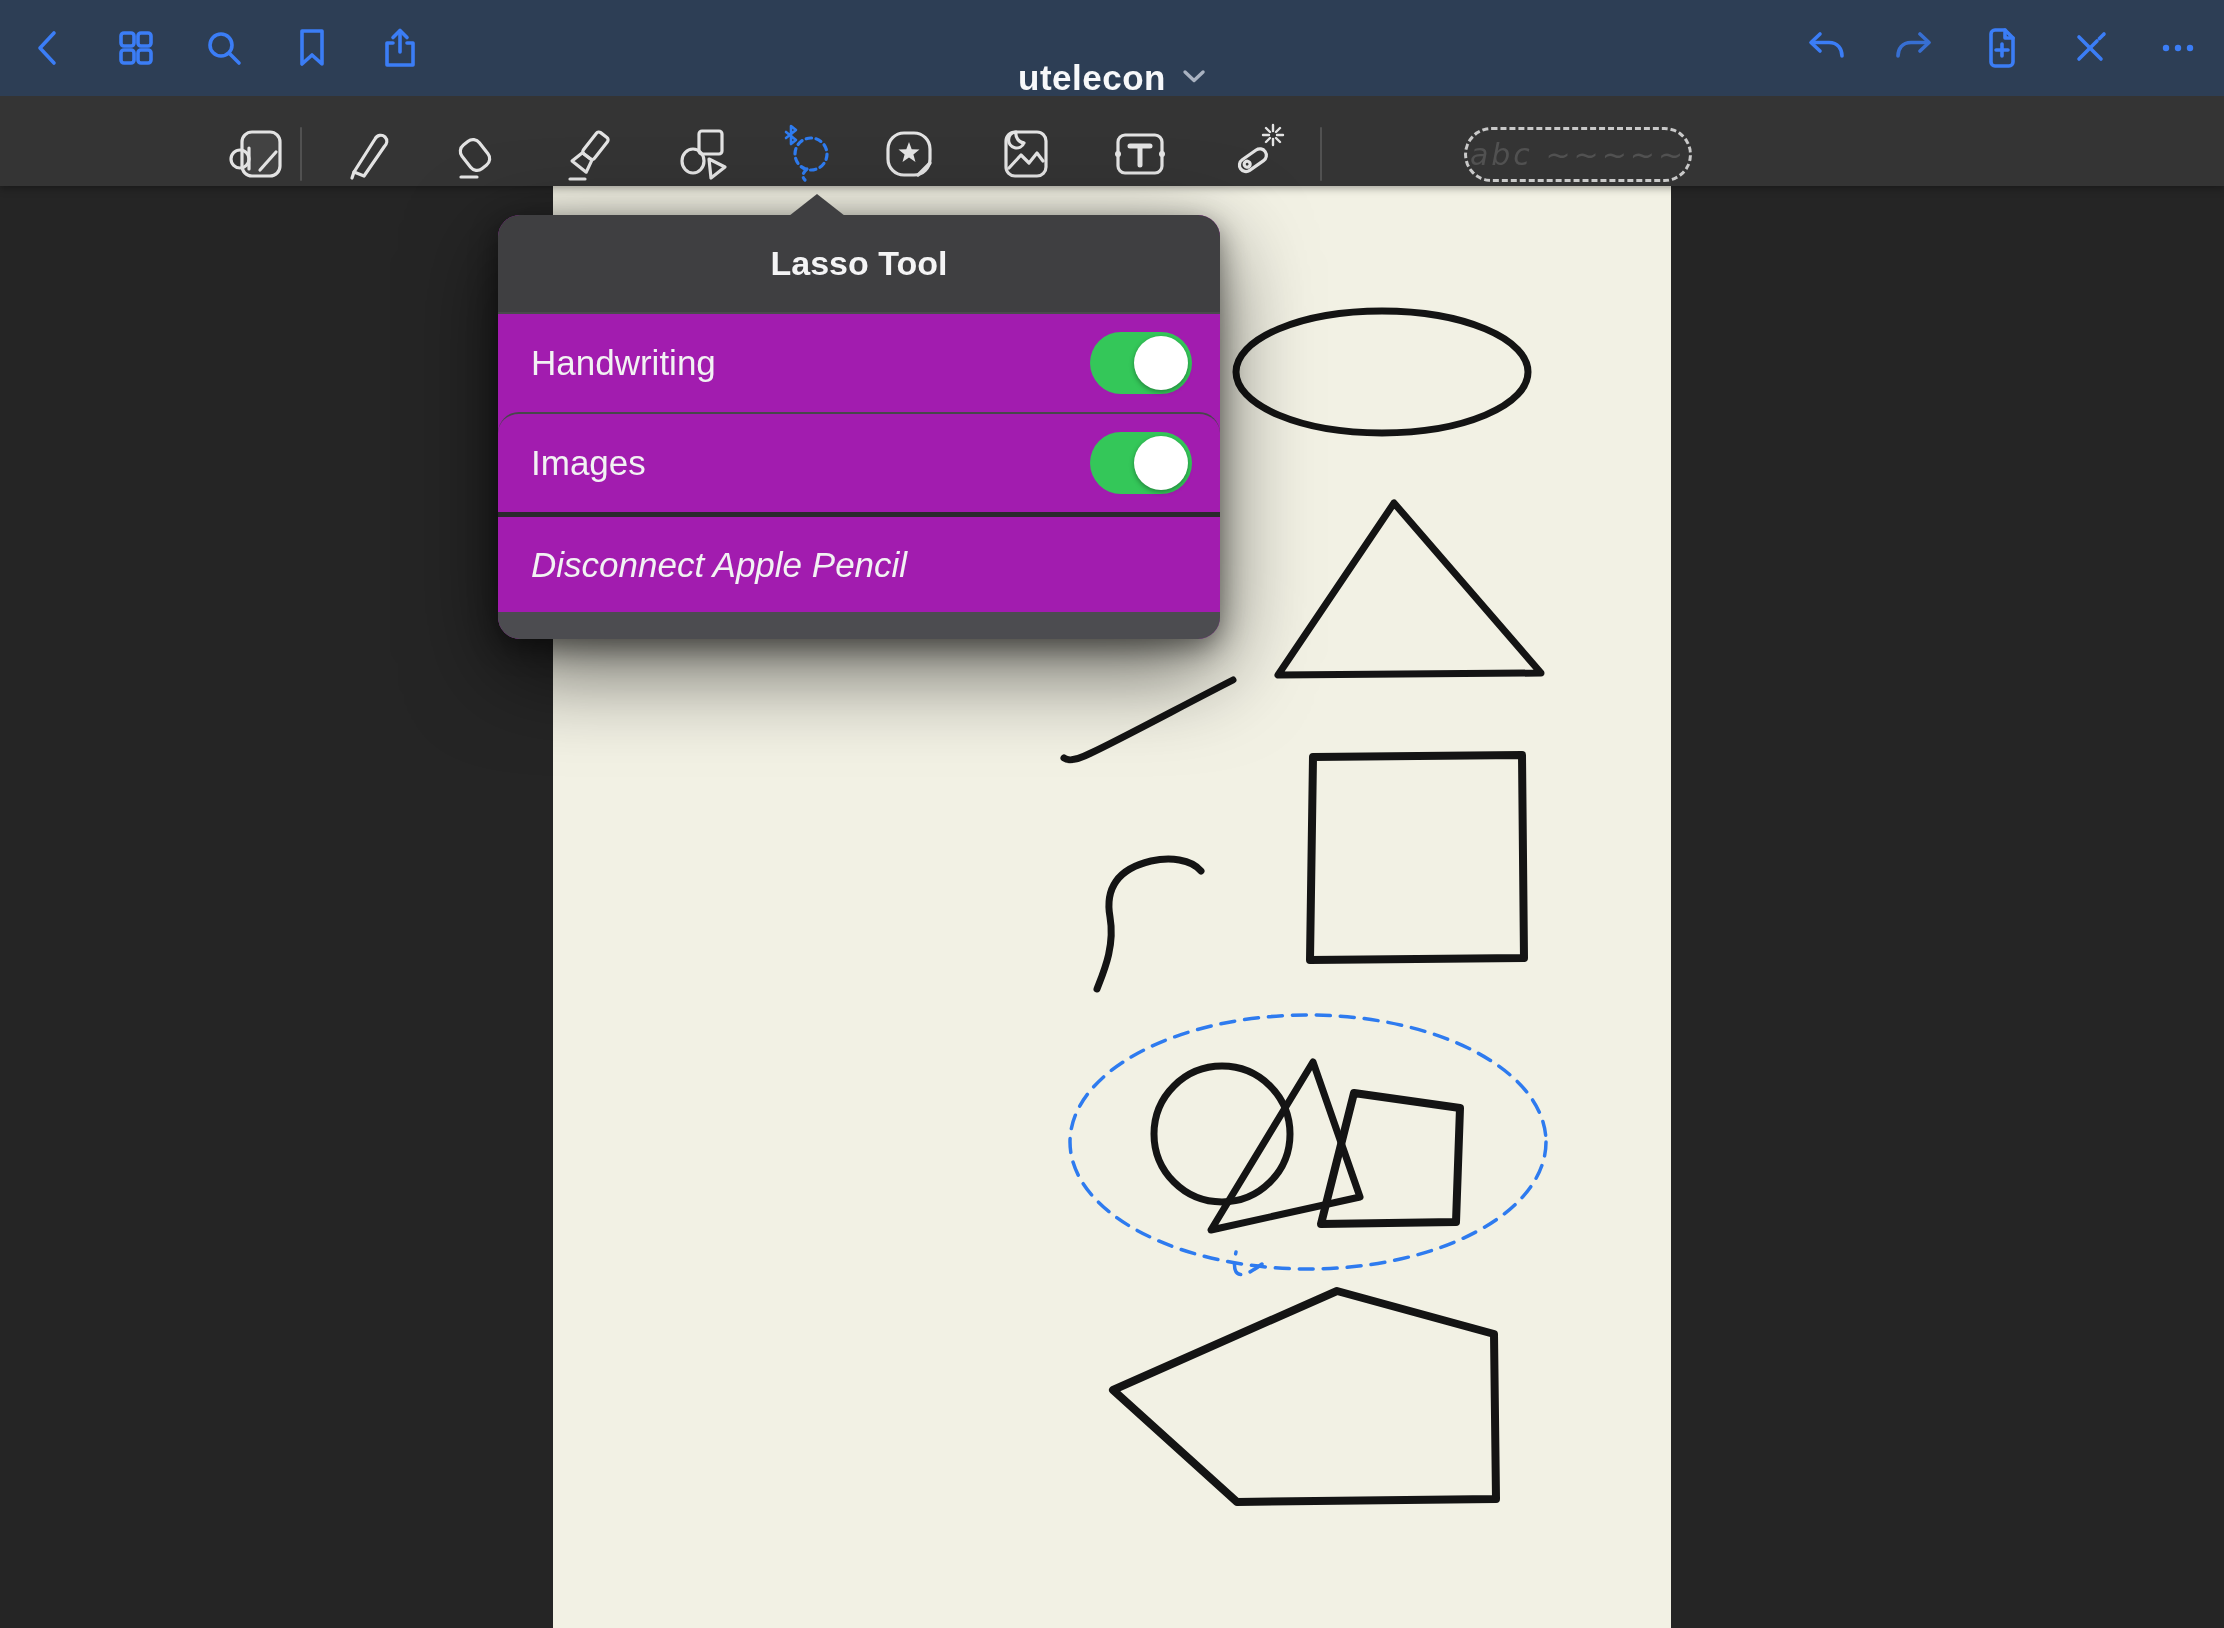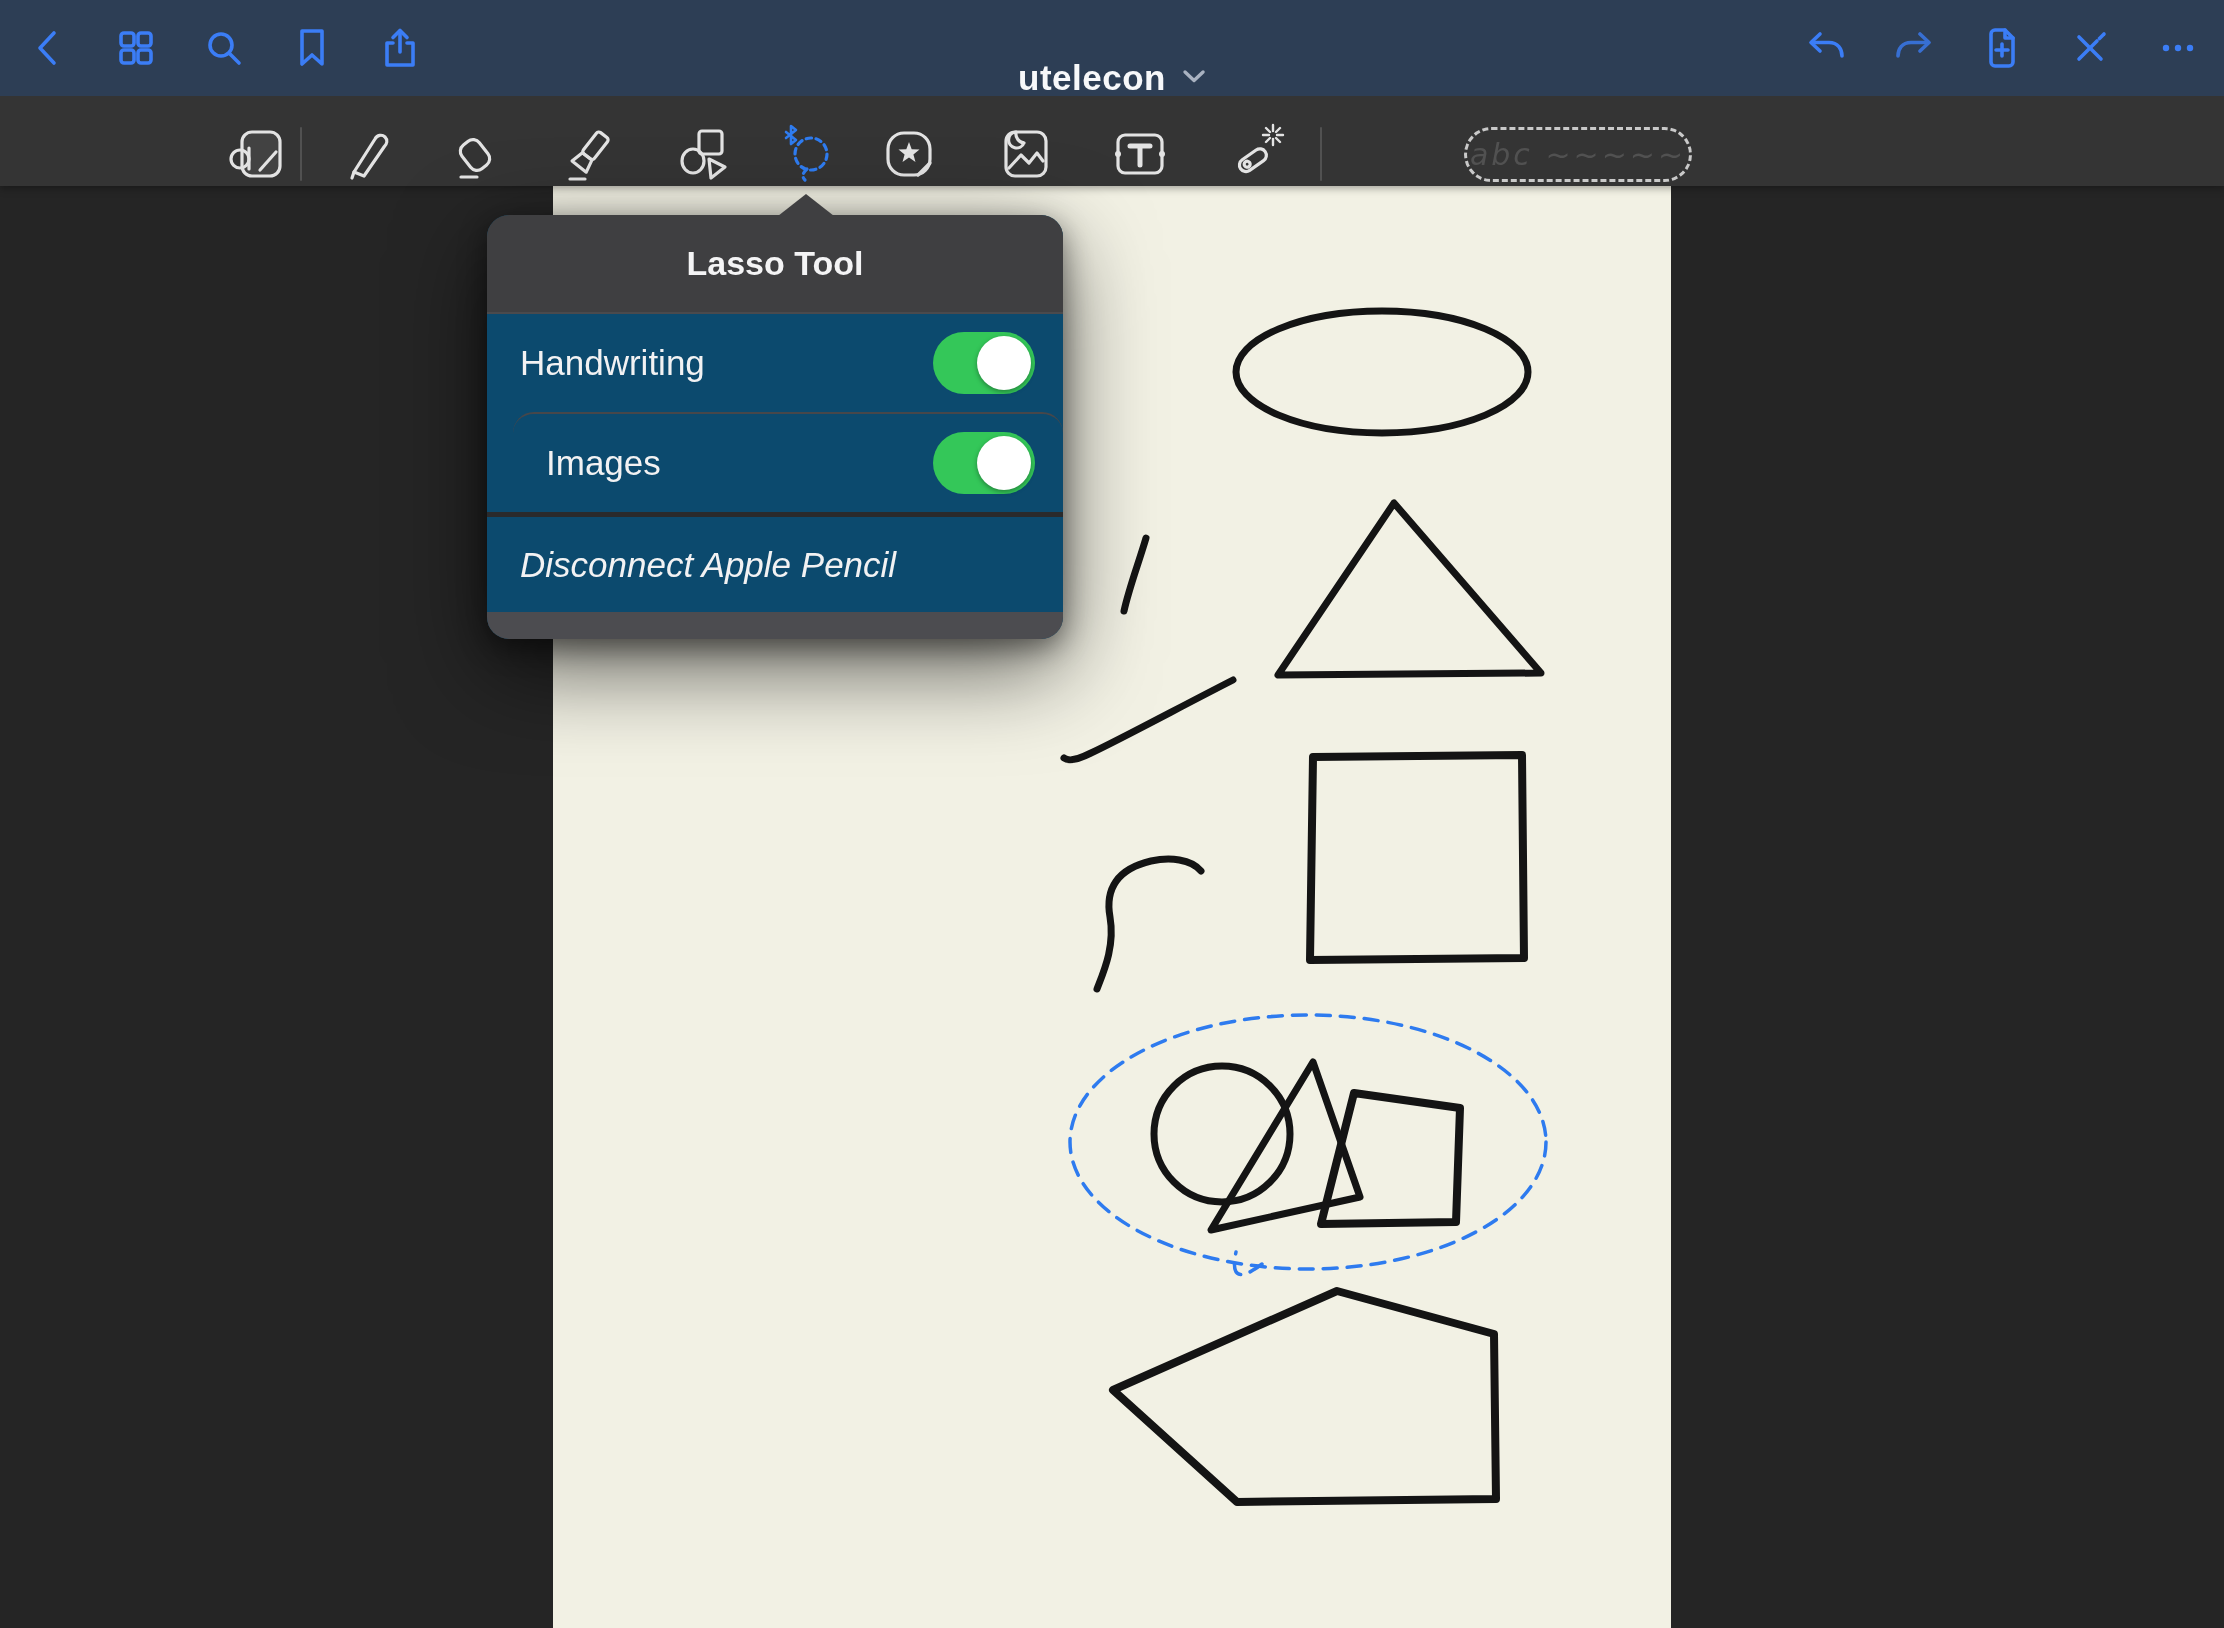--- a/index.html
+++ b/index.html
@@ -48,40 +48,40 @@
 
   
   .paper{
     position:absolute;left:553px;top:186px;width:1118px;height:1442px;
     background:#f2f1e4;z-index:1;
   }
   .ink{position:absolute;left:0;top:0;width:2224px;height:1628px;z-index:2;pointer-events:none;}
 
   
   .popup{
-    position:absolute;left:487px;top:215px;width:576px;z-index:10;
-    background:#0c4a6e;border-radius:22px;
+    position:absolute;left:498px;top:215px;width:722px;z-index:10;
+    background:#a21caf;border-radius:22px;
     box-shadow:0 30px 90px rgba(0,0,0,.6),0 8px 28px rgba(0,0,0,.45);
   }
   .popup-arrow{
     position:absolute;top:-21px;left:291px;width:56px;height:22px;
     background:#3f3f41;clip-path:polygon(50% 0,100% 100%,0 100%);
   }
   .popup-header{
     height:97px;background:#3f3f41;border-radius:22px 22px 0 0;
     display:flex;align-items:center;justify-content:center;
     border-bottom:2px solid #4a4a4d;
   }
   .popup-title{color:#f4f4f5;font-size:34px;font-weight:bold;}
   .popup-row{
     height:98px;display:flex;align-items:center;justify-content:space-between;
     padding:0 28px 0 33px;
     border-radius:21px;
   }
-  .popup-row + .popup-row{border-top:2px solid #47474a;margin-left:26px;}
+  .popup-row + .popup-row{border-top:2px solid #47474a;}
   .row-label{color:#f2f2f3;font-size:35px;}
   .toggle{
     width:102px;height:62px;border-radius:31px;background:#34c759;position:relative;cursor:pointer;flex:0 0 auto;
   }
   .toggle .knob{
     position:absolute;top:4px;left:44px;width:54px;height:54px;border-radius:27px;background:#ffffff;
     box-shadow:0 2px 5px rgba(0,0,0,.35);
   }
   .sep-thick{height:5px;background:#2a2a2c;}
   .popup-action{

